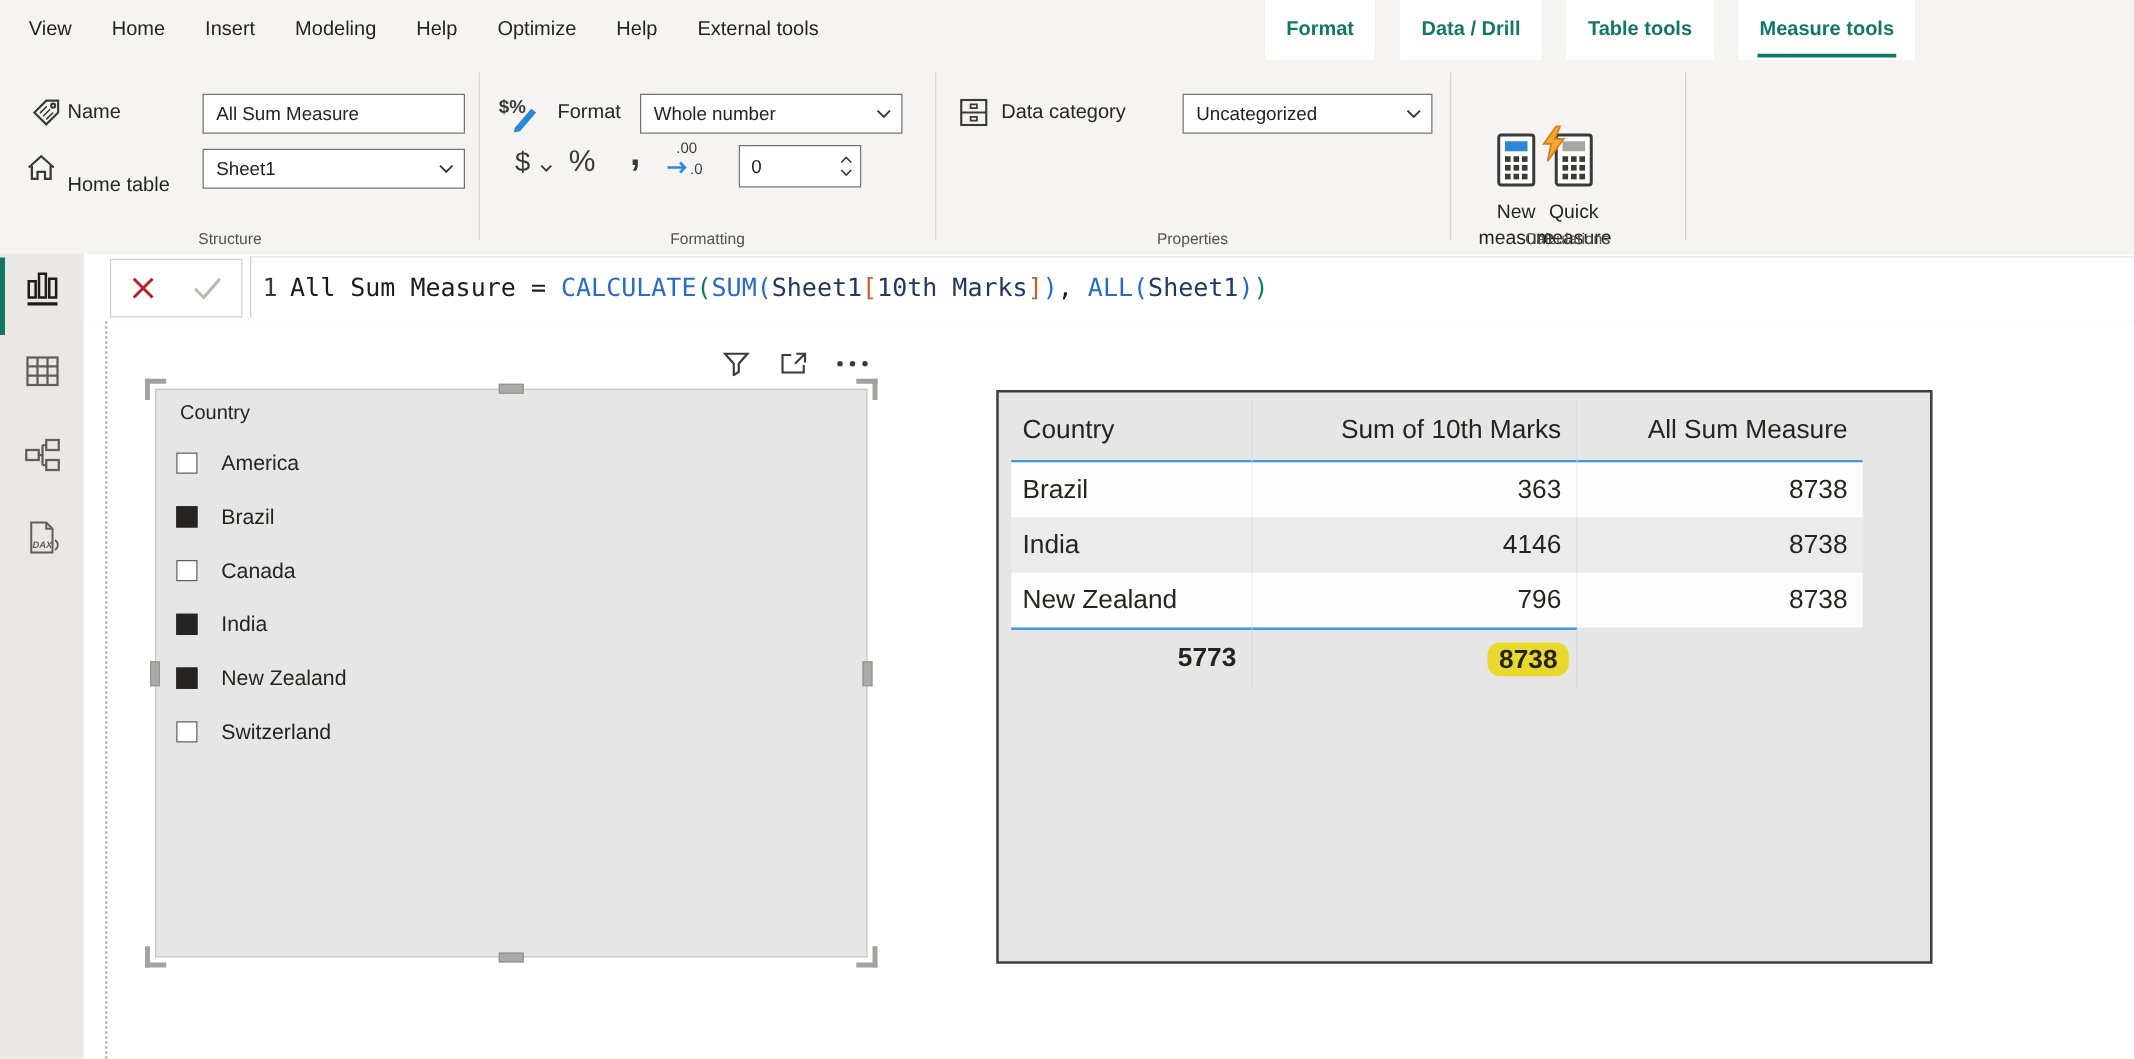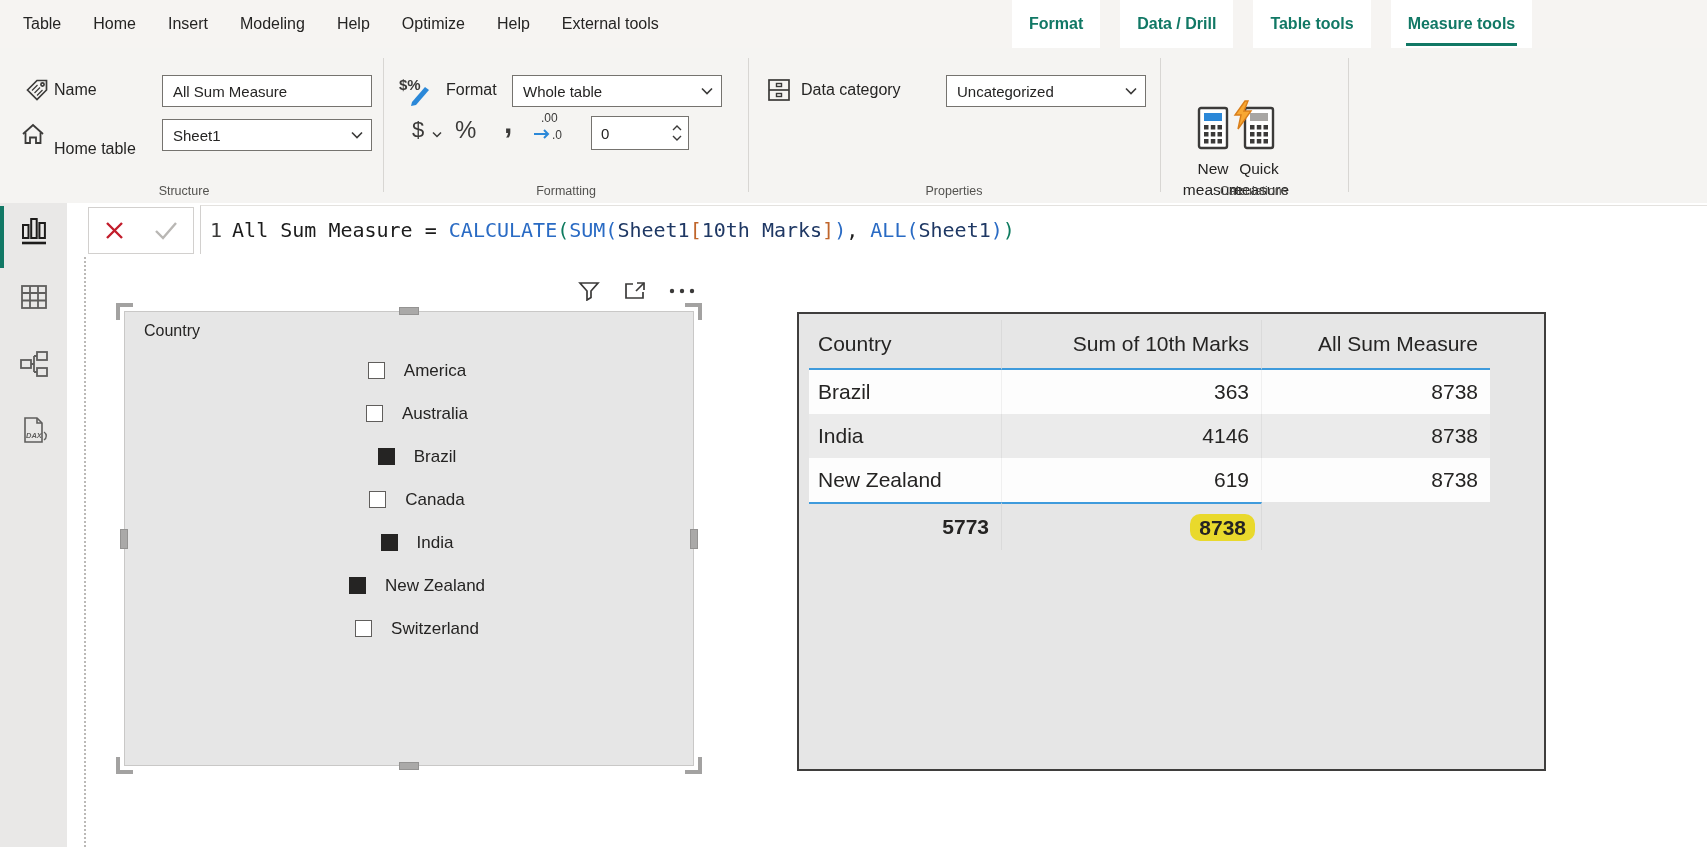--- a/index.html
+++ b/index.html
@@ -46,21 +46,21 @@
   .sidebar{position:absolute;left:0;top:203px;width:67px;height:644px;background:#e9e8e7;}
   .active-bar{position:absolute;left:0;top:3px;width:4px;height:62px;background:#117865;}
   .side-icon{position:absolute;left:17px;width:34px;height:36px;display:flex;align-items:center;justify-content:center;font-style:italic;}
   .dotline{position:absolute;left:84px;top:257px;height:590px;width:0;border-left:2px dotted #bbb9b7;}
   
   .canvas{position:absolute;left:67px;top:257px;width:1640px;height:590px;background:#fff;}
   
   .slicer{position:absolute;left:124px;top:311px;width:570px;height:455px;background:#e6e6e6;border:1px solid #c9c8c7;box-sizing:border-box;}
   .slicer-title{position:absolute;left:19px;top:10px;font-size:16px;color:#252423;}
   .slicer-items{position:absolute;left:0;top:37px;right:0;}
-  .slicer-row{height:43px;display:flex;align-items:center;justify-content:center;}
+  .slicer-row{height:43px;display:flex;align-items:center;}
   .cbx{width:17px;height:17px;border:1px solid #605e5c;background:#fff;margin-left:16px;box-sizing:border-box;flex:0 0 auto;}
   .cbx.checked{background:#252423;border-color:#252423;}
   .slicer-row .lbl{margin-left:19px;font-size:17px;color:#252423;}
   
   .h-corner{position:absolute;width:13px;height:13px;}
   .h-tl{left:-9px;top:-9px;border-left:4px solid #a3a2a1;border-top:4px solid #a3a2a1;}
   .h-tr{right:-9px;top:-9px;border-right:4px solid #a3a2a1;border-top:4px solid #a3a2a1;}
   .h-bl{left:-9px;bottom:-9px;border-left:4px solid #a3a2a1;border-bottom:4px solid #a3a2a1;}
   .h-br{right:-9px;bottom:-9px;border-right:4px solid #a3a2a1;border-bottom:4px solid #a3a2a1;}
   .h-mid{position:absolute;background:#aaa9a8;border:1px solid #949392;box-sizing:border-box;}
@@ -83,21 +83,21 @@
   .pbit .body{height:44px;}
   .pbit .total{height:48px;font-weight:bold;border-top:2px solid #3f9bdc;background:#e6e6e6;}
   .hl{display:inline-block;background:#e9d92c;border-radius:10px;padding:2px 9px 1px 9px;margin-right:-6px;}
   svg{display:block;}
 </style>
 </head>
 <body>
 
 <div class="menubar">
   <div class="menu-main" id="menu-main">
-      <div class="menu-item">Table</div>
+      <div class="menu-item">View</div>
       <div class="menu-item">Home</div>
       <div class="menu-item">Insert</div>
       <div class="menu-item">Modeling</div>
       <div class="menu-item">Help</div>
       <div class="menu-item">Optimize</div>
       <div class="menu-item">Help</div>
       <div class="menu-item">External tools</div>
     </div>
   <div class="menu-contextual" id="menu-contextual">
       <div class="ctx-tab">Format</div>
@@ -142,21 +142,21 @@
   <div class="group-label" style="left:74px">Structure</div>
 
   <span style="position:absolute;left:398px;top:26px">
     <svg width="36" height="32" viewBox="0 0 36 32">
       <text x="1" y="16" font-size="15" font-weight="bold" fill="#3b3a39" font-family="Liberation Sans,sans-serif">$%</text>
       <path d="M14 28 L27 13 L31 16 L18 31 L13 32 Z" fill="#2b88d8"></path>
     </svg>
   </span>
   <div class="rlabel" style="left:446px;top:33px">Format</div>
   <div class="rinput rselect" style="left:512px;top:27px;width:210px">
-    <span>Whole table</span>
+    <span>Whole number</span>
     <span class="chev">
       <svg width="12" height="8" viewBox="0 0 12 8" fill="none" stroke="#3b3a39" stroke-width="1.6">
           <path d="M1 1.5 L6 6.5 L11 1.5"></path>
         </svg>
     </span>
   </div>
   <div class="fmt-glyph" style="left:412px;top:69px;font-size:22px;">$</div>
   <span style="position:absolute;left:432px;top:83px">
     <svg width="10" height="7" viewBox="0 0 10 7" fill="none" stroke="#3b3a39" stroke-width="1.5">
         <path d="M1 1.5 L5 5.5 L9 1.5"></path>
@@ -329,24 +329,20 @@
 </div>
 
 <div class="slicer">
   <div class="slicer-title">Country</div>
   <div class="slicer-items" id="slicer-items">
       <div class="slicer-row">
         <div class="cbx"></div>
         <span class="lbl">America</span>
       </div>
       <div class="slicer-row">
-        <div class="cbx"></div>
-        <span class="lbl">Australia</span>
-      </div>
-      <div class="slicer-row">
         <div class="cbx checked"></div>
         <span class="lbl">Brazil</span>
       </div>
       <div class="slicer-row">
         <div class="cbx"></div>
         <span class="lbl">Canada</span>
       </div>
       <div class="slicer-row">
         <div class="cbx checked"></div>
         <span class="lbl">India</span>
@@ -375,20 +371,20 @@
       <div class="cell head c-l">Country</div>
       <div class="cell head c-r">Sum of 10th Marks</div>
       <div class="cell head c-r">All Sum Measure</div>
       <div class="cell body r0 c-l">Brazil</div>
       <div class="cell body r0 c-r">363</div>
       <div class="cell body r0 c-r">8738</div>
       <div class="cell body r1 c-l">India</div>
       <div class="cell body r1 c-r">4146</div>
       <div class="cell body r1 c-r">8738</div>
       <div class="cell body r0 c-l">New Zealand</div>
-      <div class="cell body r0 c-r">619</div>
+      <div class="cell body r0 c-r">796</div>
       <div class="cell body r0 c-r">8738</div>
       <div class="cell total c-r">5773</div>
       <div class="cell total c-r">
         <span class="hl">8738</span>
       </div>
     </div>
 </div>
 
 </body></html>

